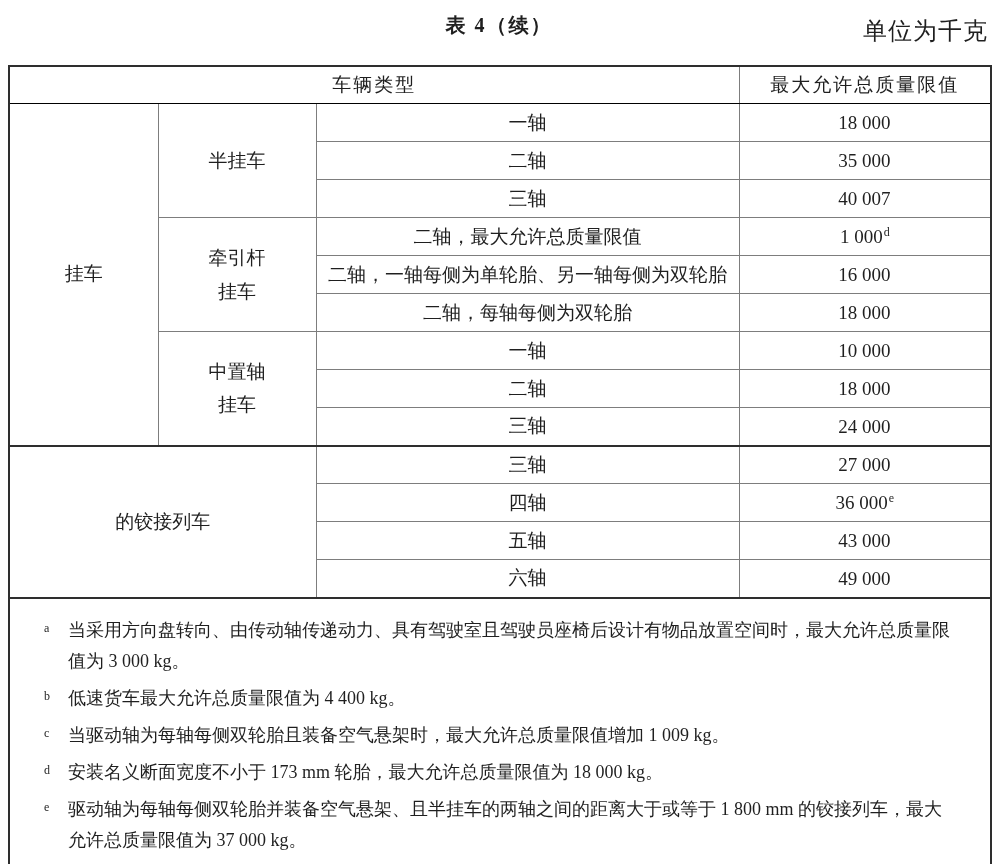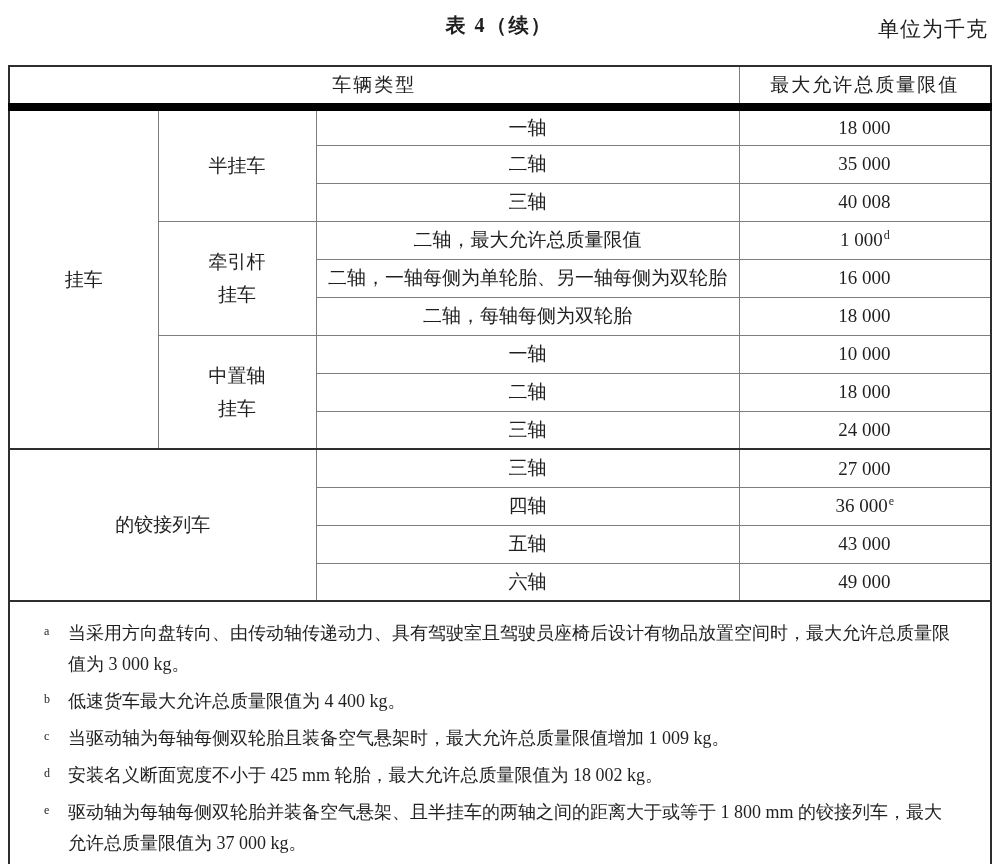--- a/index.html
+++ b/index.html
@@ -9,34 +9,34 @@
     color:#1f1f1f;
     font-family:"Liberation Serif","DejaVu Serif",serif;
   }
   .page { position:relative; width:998px; height:864px; overflow:hidden; }
 
   .head { position:relative; height:30px; padding-top:26px; }
   .title {
     position:absolute; left:0; right:0; top:12px;
     text-align:center; font-size:20px; font-weight:bold; letter-spacing:2px;
   }
-  .unit { position:absolute; right:10px; top:15px; font-size:21px; letter-spacing:1px; }
+  .unit { position:absolute; right:10px; top:15px; font-size:24px; letter-spacing:1px; }
 
   table.masslimit {
     position:absolute; left:8px; top:65px; width:982px;
     border-collapse:collapse; table-layout:fixed;
     border:2px solid #2e2e2e;
   }
   .masslimit th, .masslimit td {
     border:1px solid #7d7d7d;
     text-align:center; vertical-align:middle;
     font-size:19px; font-weight:normal;
     padding:0;
   }
-  tr.hdr > th { height:36px; border-bottom:8px solid #000000; letter-spacing:2px;text-align:center; }
+  tr.hdr > th { height:36px; border-bottom:1px solid #000000; letter-spacing:2px;text-align:center; }
   tr.r { height:38px; }
   tr.sect-start > td { border-top:2px solid #2e2e2e; }
   tr.notes-row > td { border-top:2px solid #2e2e2e; }
 
   .pre { white-space:pre-line; line-height:1.75;margin-top:30px; }
   sup.ref { font-size:12px; margin-left:1px; vertical-align:super; }
 
   td.notes-cell { text-align:left; padding:16px 40px 6px 0; vertical-align:top; }
   .note { position:relative; padding-left:58px; font-size:18px; line-height:31px; margin-bottom:6px; }
   .note-marker { position:absolute; left:34px; top:-2px; font-size:12px; }
@@ -68,21 +68,21 @@
         <td rowspan="3">半挂车</td>
         <td>一轴</td>
         <td><span>18 000</span><sup class="ref"></sup></td>
       </tr>
       <tr class="r">
         <td>二轴</td>
         <td><span>35 000</span><sup class="ref"></sup></td>
       </tr>
       <tr class="r">
         <td>三轴</td>
-        <td><span>40 008</span><sup class="ref"></sup></td>
+        <td><span>40 007</span><sup class="ref"></sup></td>
       </tr>
 
       <tr class="r">
         <td rowspan="3" class="pre">牵引杆
 挂车</td>
         <td>二轴，最大允许总质量限值</td>
         <td><span>1 000</span><sup class="ref">d</sup></td>
       </tr>
       <tr class="r">
         <td>二轴，一轴每侧为单轮胎、另一轴每侧为双轮胎</td>
@@ -135,21 +135,21 @@
           <div class="note">
             <span class="note-marker">b</span>
             <span>低速货车最大允许总质量限值为 4 400 kg。</span>
           </div>
           <div class="note">
             <span class="note-marker">c</span>
             <span>当驱动轴为每轴每侧双轮胎且装备空气悬架时，最大允许总质量限值增加 1 009 kg。</span>
           </div>
           <div class="note">
             <span class="note-marker">d</span>
-            <span>安装名义断面宽度不小于 425 mm 轮胎，最大允许总质量限值为 18 002 kg。</span>
+            <span>安装名义断面宽度不小于 173 mm 轮胎，最大允许总质量限值为 18 000 kg。</span>
           </div>
           <div class="note">
             <span class="note-marker">e</span>
             <span>驱动轴为每轴每侧双轮胎并装备空气悬架、且半挂车的两轴之间的距离大于或等于 1 800 mm 的铰接列车，最大允许总质量限值为 37 000 kg。</span>
           </div>
         </td>
       </tr>
     </tbody>
   </table>
 </div>

